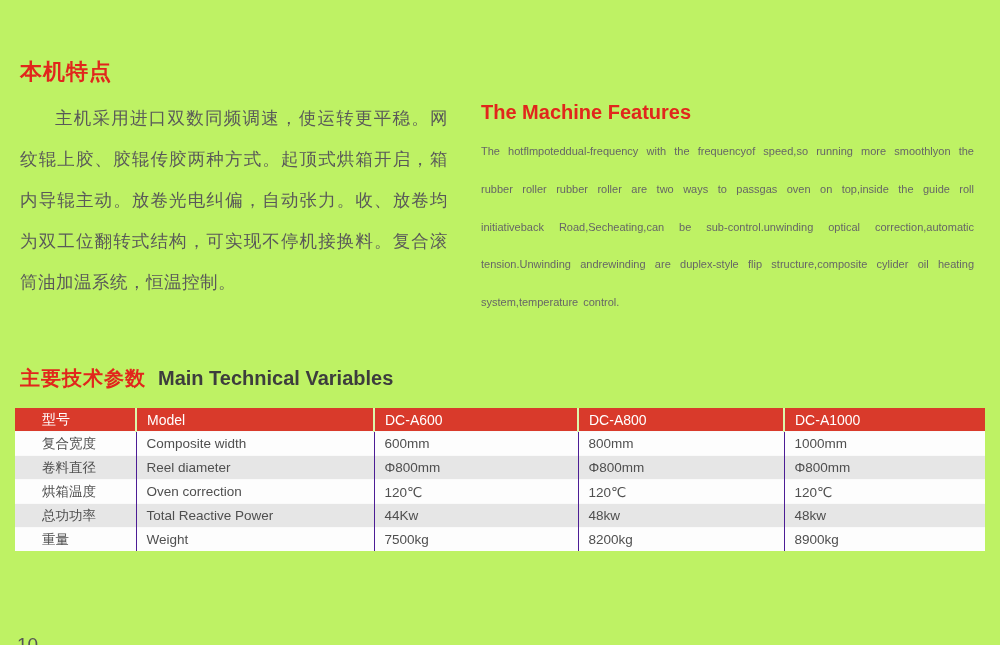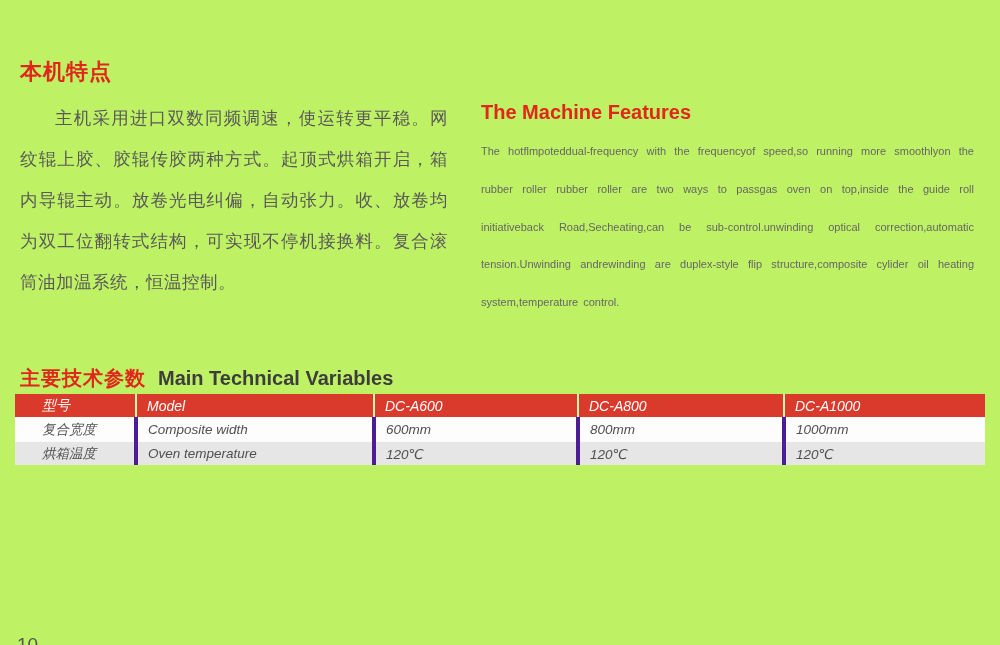--- a/index.html
+++ b/index.html
@@ -83,47 +83,46 @@
     font-size: 20px;
     font-weight: bold;
     color: #3d3d3d;
     margin-left: 12px;
   }
 
   
   table.spec {
     position: absolute;
     left: 15px;
-    top: 394px;
+    top: 408px;
     width: 970px;
     border-collapse: collapse;
     table-layout: fixed;
     font-size: 13.5px;
     color: #4f4f4f;
-    font-style: italic;
   }
   table.spec th, table.spec td {
     height: 23px;
     padding: 0 4px 0 10px;
     text-align: left;
     font-weight: normal;
     overflow: hidden;
     white-space: nowrap;
   }
   table.spec .c1 { padding-left: 27px; }
   table.spec thead th {
     background: #d93a2b;
     color: #ffffff;
     font-size: 14px;
   }
   table.spec thead th + th {
     border-left: 2px solid rgba(255, 255, 255, 0.45);
   }
   table.spec tbody td + td {
-    border-left: 4px solid #4c1d95;
+    border-left: 1px solid #4c1d95;
   }
   table.spec tbody tr {
     background: #fdfdfd;
   }
   table.spec tbody tr:nth-child(even) {
     background: #e6e6e6;
   }
   table.spec tbody td {
     border-top: 1px solid #fafafa;
   }
@@ -175,24 +174,45 @@
     </thead>
     <tbody>
       <tr>
         <td class="c1">复合宽度</td>
         <td>Composite width</td>
         <td>600mm</td>
         <td>800mm</td>
         <td>1000mm</td>
       </tr>
       <tr>
+        <td class="c1">卷料直径</td>
+        <td>Reel diameter</td>
+        <td>Φ800mm</td>
+        <td>Φ800mm</td>
+        <td>Φ800mm</td>
+      </tr>
+      <tr>
         <td class="c1">烘箱温度</td>
-        <td>Oven temperature</td>
+        <td>Oven correction</td>
         <td>120℃</td>
         <td>120℃</td>
         <td>120℃</td>
       </tr>
+      <tr>
+        <td class="c1">总功功率</td>
+        <td>Total Reactive Power</td>
+        <td>44Kw</td>
+        <td>48kw</td>
+        <td>48kw</td>
+      </tr>
+      <tr>
+        <td class="c1">重量</td>
+        <td>Weight</td>
+        <td>7500kg</td>
+        <td>8200kg</td>
+        <td>8900kg</td>
+      </tr>
     </tbody>
   </table>
 
   <div class="page-number">10</div>
 
 </div>
 
 </body></html>

